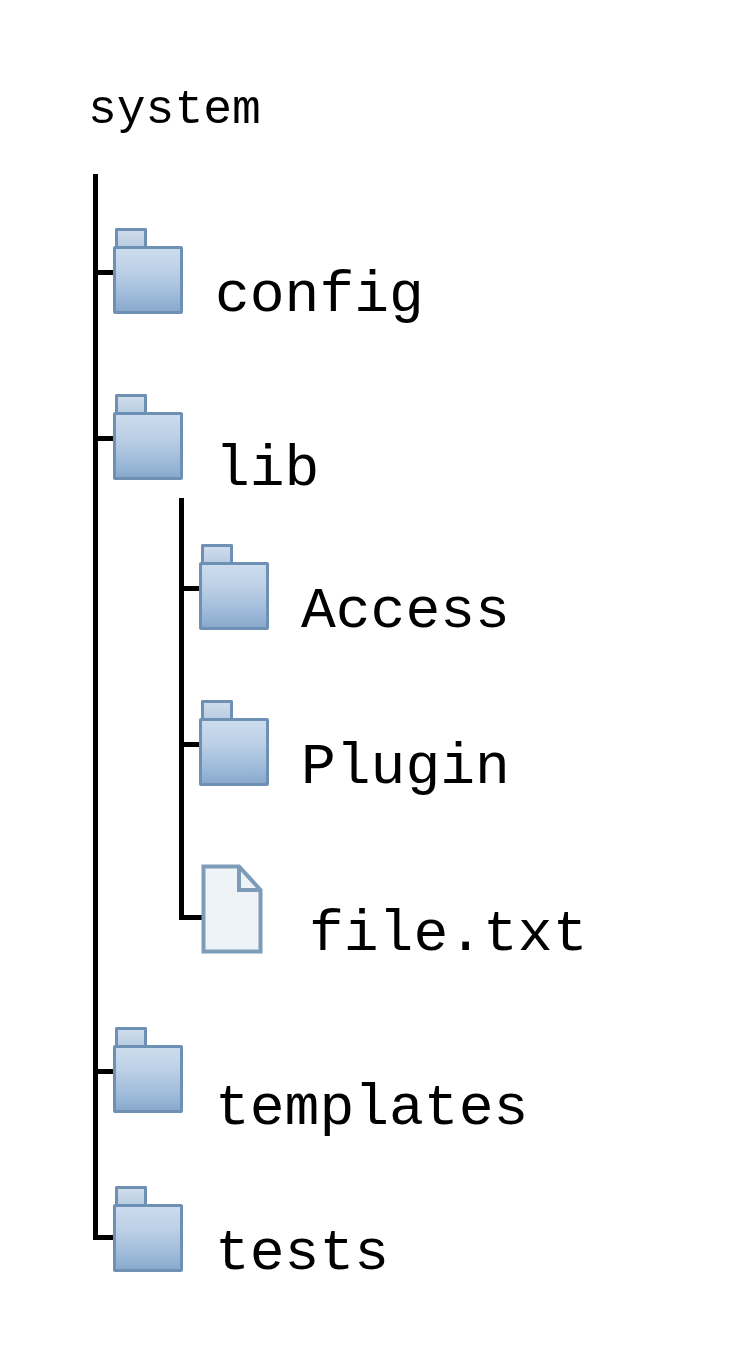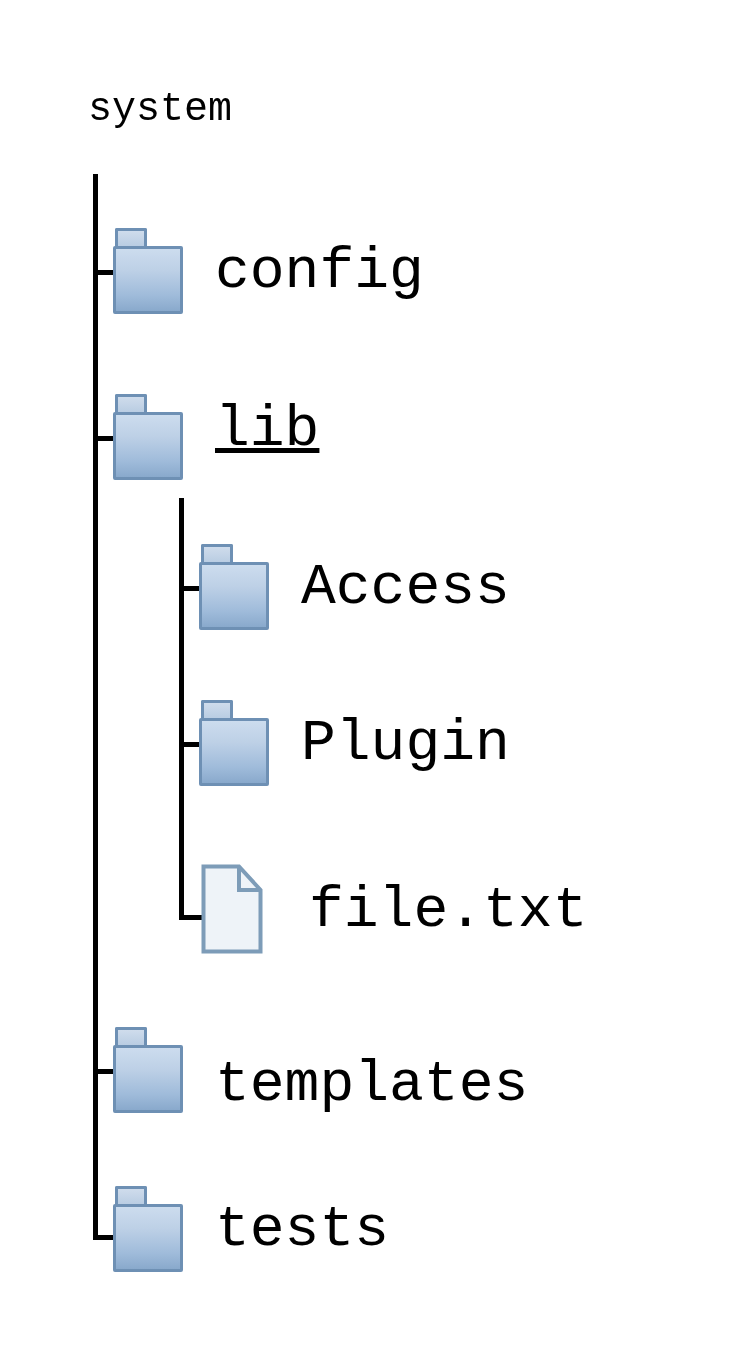--- a/index.html
+++ b/index.html
@@ -15,21 +15,21 @@
     background: #ffffff;
     overflow: hidden;
     font-family: "Liberation Mono", "DejaVu Sans Mono", monospace;
   }
 
   
   .root-label {
     position: absolute;
     left: 88px;
     top: 78px;
-    font-size: 40px;
+    font-size: 48px;
     line-height: 64px;
     color: #000000;
     white-space: pre;
     letter-spacing: 0px;
   }
 
   
   .vline {
     position: absolute;
     width: 5px;
@@ -44,20 +44,21 @@
   
   .node {
     position: absolute;
   }
   .node-label {
     position: absolute;
     font-size: 58px;
     line-height: 64px;
     color: #000000;
     white-space: pre;
+    margin-top: 24px;
   }
 
   
   .folder-icon {
     position: absolute;
     width: 70px;
     height: 86px;
   }
   .folder-icon .tab {
     position: absolute;
@@ -112,21 +113,21 @@
     </div>
     <div class="node-label" style="left:102px; top:12px;">config</div>
   </div>
 
   <div class="hline" style="left:93px; top:436px; width:24px;"></div>
   <div class="node" style="left:113px; top:394px;">
     <div class="folder-icon" style="left:0; top:0;">
       <div class="tab"></div>
       <div class="body"></div>
     </div>
-    <div class="node-label" style="left:102px; top:4px;text-decoration:underline;">lib</div>
+    <div class="node-label" style="left:102px; top:20px;">lib</div>
   </div>
 
   <div class="vline" style="left:179px; top:498px; height:422px;"></div>
 
   <div class="hline" style="left:179px; top:586px; width:24px;"></div>
   <div class="node" style="left:199px; top:544px;">
     <div class="folder-icon" style="left:0; top:0;">
       <div class="tab"></div>
       <div class="body"></div>
     </div>

